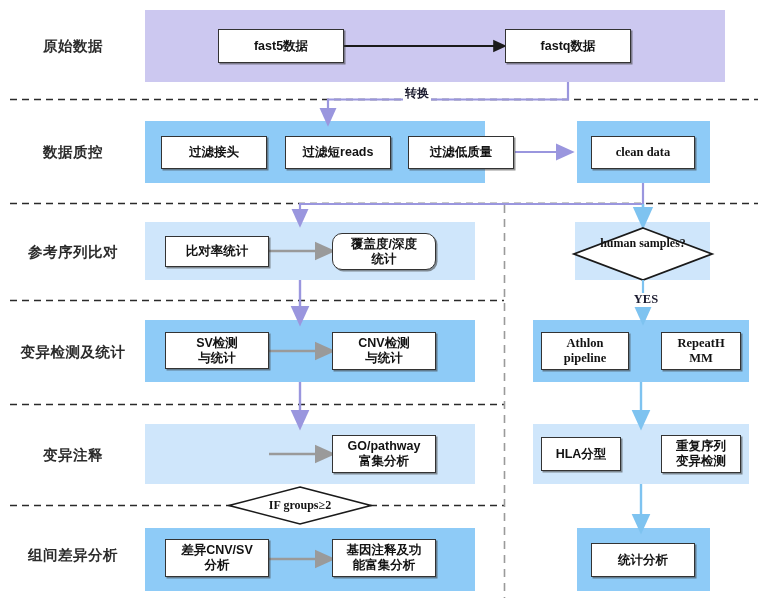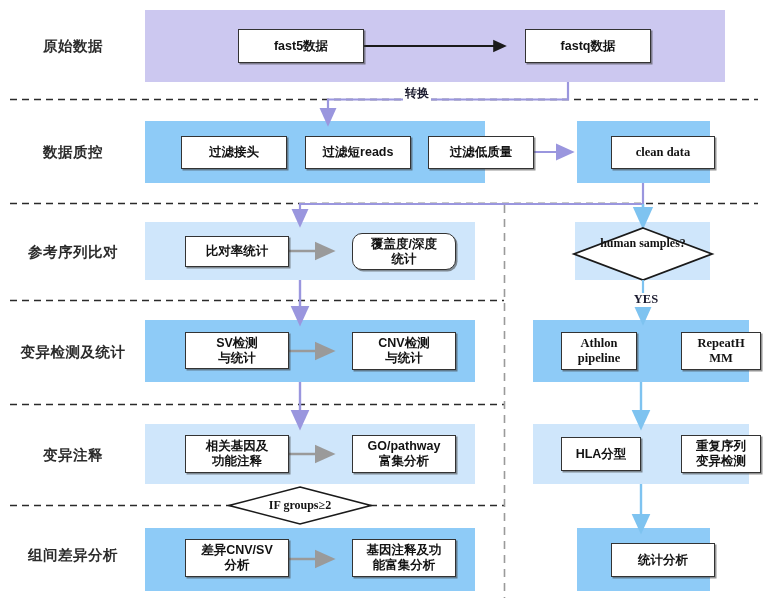--- a/index.html
+++ b/index.html
@@ -42,21 +42,20 @@
     box-shadow: 1.5px 1.5px 0 rgba(60,60,60,0.55);
     display: flex;
     align-items: center;
     justify-content: center;
     text-align: center;
     line-height: 1.18;
     color: #121212;
     font-family: "Liberation Serif", serif;
     font-weight: bold;
     font-size: 12.5px;
-    margin-left: 20px;
   }
   .pbox.cjk {
     font-family: "Liberation Sans", sans-serif;
     font-weight: bold;
     font-size: 12.5px;
   }
   .pbox span { display: block; }
   
   .dlabel {
     position: absolute;
@@ -217,39 +216,33 @@
       <span>SV检测</span>
       <span>与统计</span>
     </div>
   </div>
   <div class="pbox cjk" style="left:332px; top:332px; width:104px; height:38px;">
     <div>
       <span>CNV检测</span>
       <span>与统计</span>
     </div>
   </div>
-  <div class="pbox" style="left:541px; top:332px; width:76px; height:38px;">
+  <div class="pbox" style="left:541px; top:332px; width:88px; height:38px;">
     <div>
       <span>Athlon</span>
       <span>pipeline</span>
     </div>
   </div>
   <div class="pbox" style="left:661px; top:332px; width:80px; height:38px;">
     <div>
       <span>RepeatH</span>
       <span>MM</span>
     </div>
   </div>
 
-  <div class="pbox cjk" style="left:165px; top:435px; width:104px; height:38px;">
-    <div>
-      <span>相关基因及</span>
-      <span>功能注释</span>
-    </div>
-  </div>
   <div class="pbox cjk" style="left:332px; top:435px; width:104px; height:38px;">
     <div>
       <span>GO/pathway</span>
       <span>富集分析</span>
     </div>
   </div>
   <div class="pbox cjk" style="left:541px; top:437px; width:80px; height:34px;">
     <span>HLA分型</span>
   </div>
   <div class="pbox cjk" style="left:661px; top:435px; width:80px; height:38px;">

